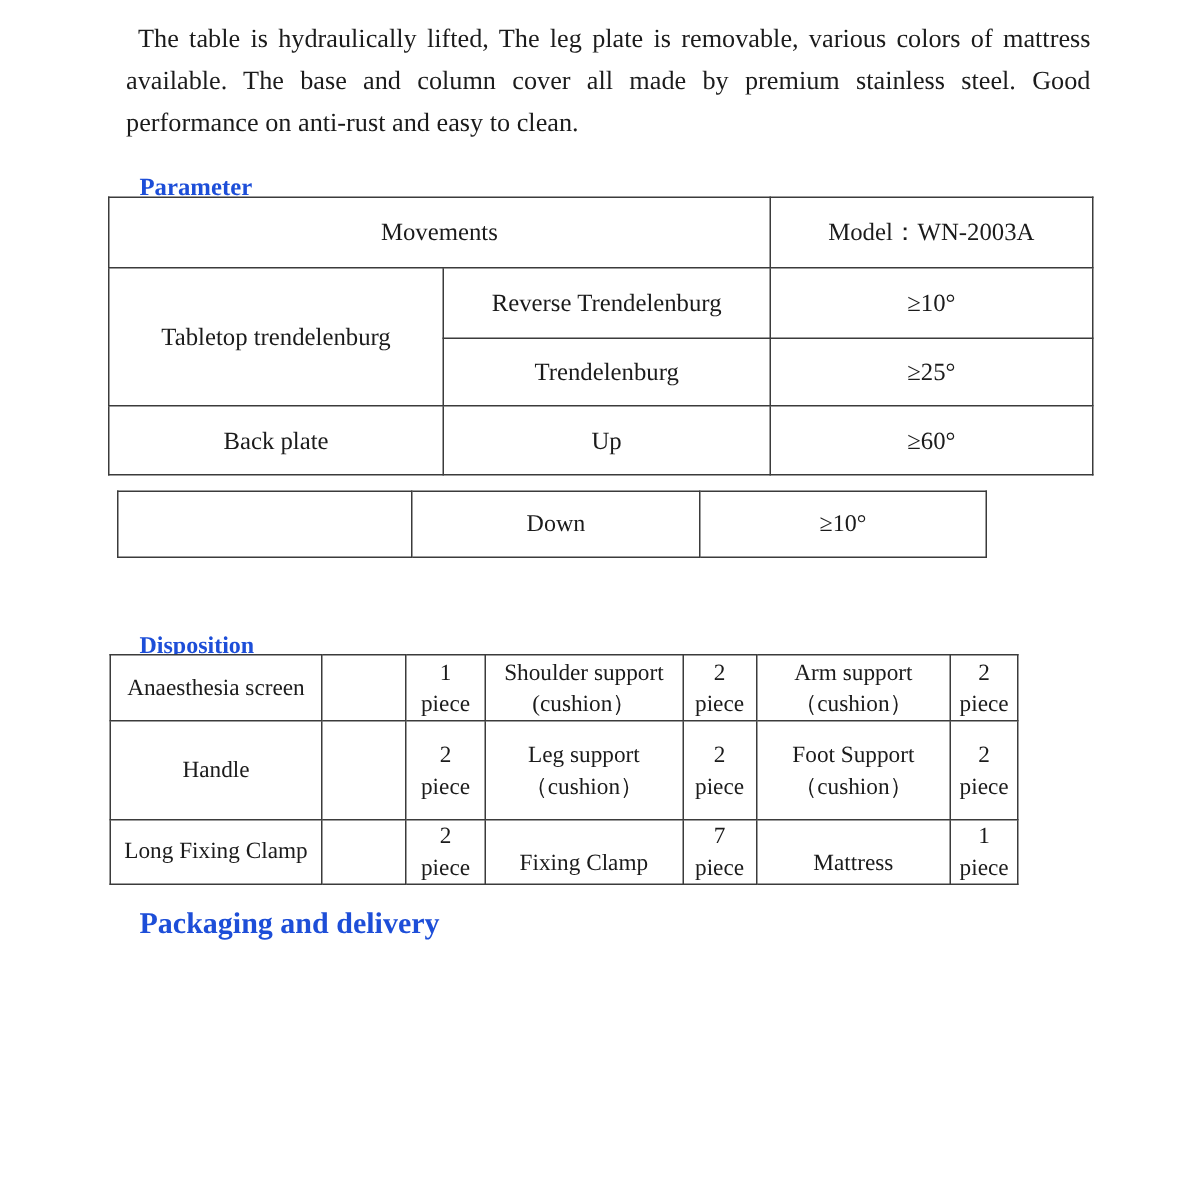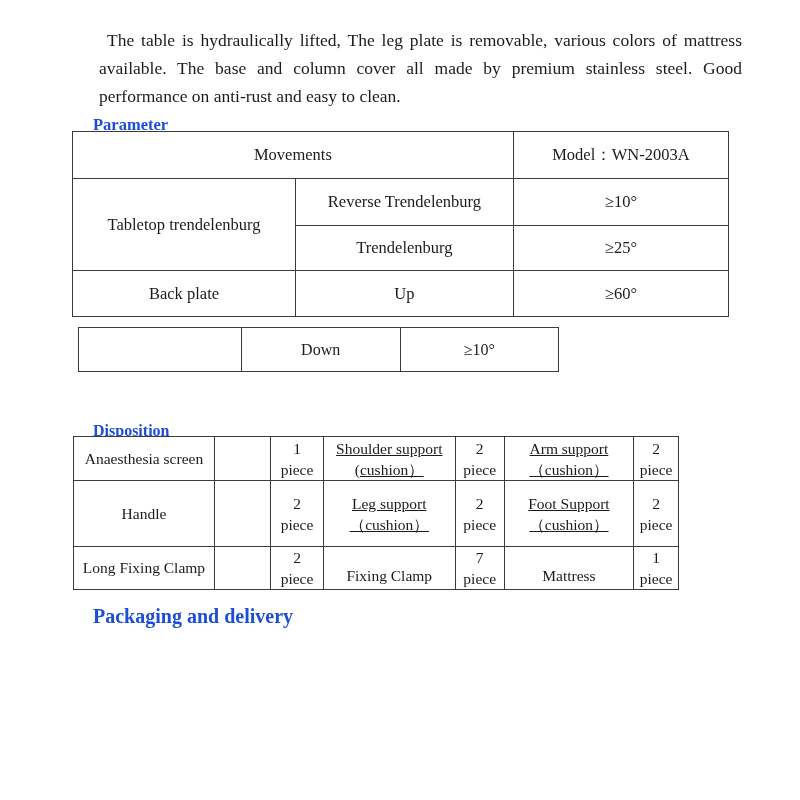--- a/index.html
+++ b/index.html
@@ -14,21 +14,21 @@
     background: #ffffff;
     overflow: hidden;
     font-family: "Liberation Serif", "DejaVu Serif", serif;
     color: #1b1b1b;
   }
   .intro {
     position: absolute;
     left: 84px;
     top: 11px;
     width: 643px;
-    margin: 15px;
+    margin: 0;
     font-size: 17.5px;
     line-height: 28px;
     text-align: justify;
     text-indent: 8px;
   }
   .heading {
     position: absolute;
     margin: 5px;
     font-size: 16.5px;
     font-weight: bold;
@@ -46,27 +46,27 @@
   }
   table.tbl td {
     border: 1px solid #3b3b3b;
     text-align: center;
     vertical-align: middle;
     padding: 0 4px;
     overflow: hidden;
   }
 
   #t-param { left: 72px; top: 131px; width: 657px; font-size: 16.5px; padding-left: 12px; }
-  #t-down  { left: 78px; top: 327px; width: 481px; font-size: 16px; }
+  #t-down  { left: 78px; top: 327px; width: 580px; font-size: 16px; }
   #t-disp  { left: 73px; top: 436px; width: 606px; font-size: 15.5px; }
   #t-pack  { left: 81px; top: 655px; width: 609px; font-size: 16px; }
 
   .stack div { line-height: 21px; }
   #t-disp td.vb { vertical-align: bottom; padding-bottom: 4px; margin-top: 22px; }
-  #t-disp .two div { line-height: 21px; text-decoration: underline; }
+  #t-disp .two div { line-height: 21px; }
 </style>
 </head>
 <body>
 
 <div class="page">
 
   <p class="intro">The table is hydraulically lifted, The leg plate is removable, various colors of mattress available. The base and column cover all made by premium stainless steel. Good performance on anti-rust and easy to clean.</p>
 
   <h3 class="heading" id="h-param">Parameter</h3>
 

